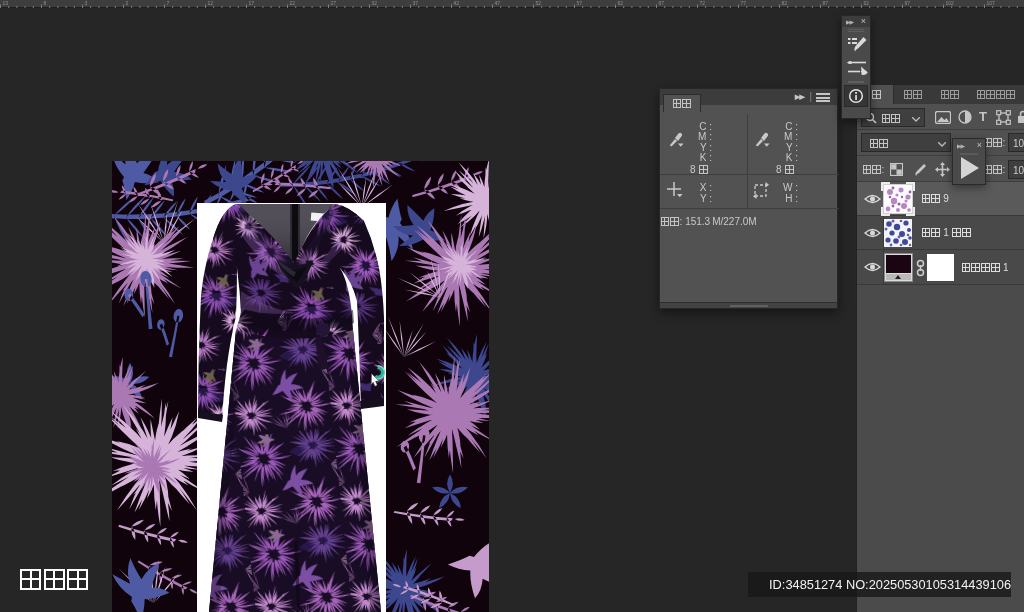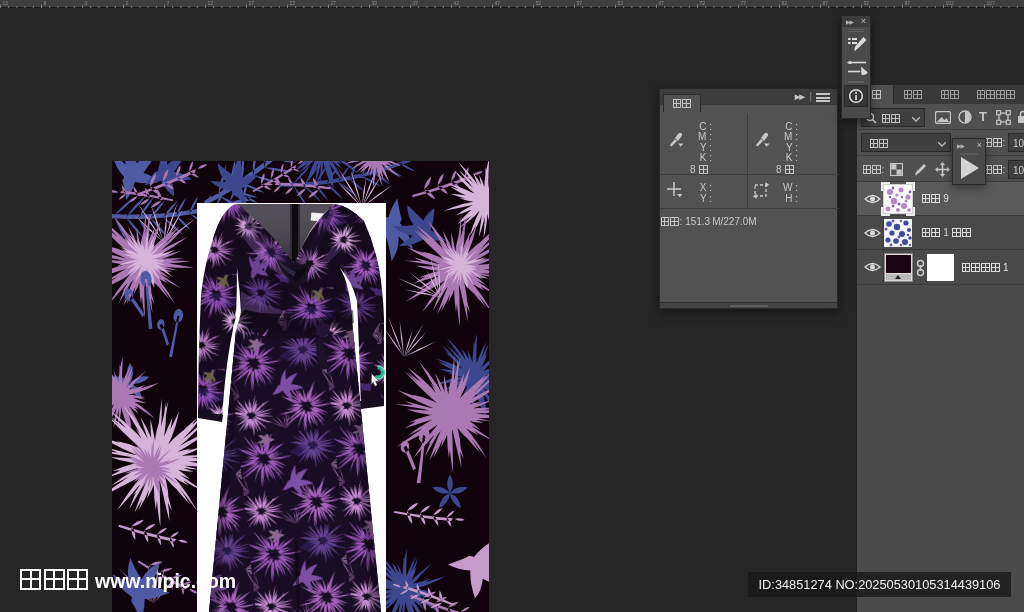--- a/index.html
+++ b/index.html
@@ -574,18 +574,18 @@
 <div class="abs" style="left:952px;top:138px;width:34px;height:47px;background:#4a4a4a;border:1px solid #2a2a2a;box-shadow:0 3px 8px rgba(0,0,0,.4)">
  <div style="height:12px;position:relative">
   <div style="position:absolute;left:4px;top:3px;color:#b0b0b0;font-size:6px;letter-spacing:-1px;transform:scaleY(.9)">▶▶</div>
   <div style="position:absolute;right:3px;top:1px;color:#c0c0c0;font-size:9px">×</div>
  </div>
  <div style="margin:2px auto;width:18px;height:2px;background:#5a5a5a"></div>
  <div style="margin:1px 0 0 8px;width:0;height:0;border-top:11px solid transparent;border-bottom:11px solid transparent;border-left:18px solid #d4d4d4"></div>
 </div>
 
 <div class="abs" style="left:19px;top:568px;color:#fff;font-weight:bold;font-size:22px">
-<span class="cj wm"></span><span class="cj wm"></span><span class="cj wm"></span><span style="font-size:19.5px;letter-spacing:0"> www.nipic.com</span></div>
+<span class="cj wm"></span><span class="cj wm"></span><span class="cj wm"></span></div>
 <style>.wm{--c:#ffffff;width:.95em;height:.95em;margin:0 .06em;
  background-size:100% 2px,100% 2px,100% 2px,2px 100%,2px 100%,2px 100%}</style>
 
 <div class="abs" style="left:748px;top:572px;width:263px;height:25px;background:rgba(24,24,24,.8);
- color:#f2f2f2;font-size:12.8px;line-height:25px;text-align:center">ID:34851274 NO:20250530105314439106</div>
+ color:#f2f2f2;font-size:12.8px;line-height:25px;text-align:right">ID:34851274 NO:20250530105314439106</div>
 
 </body></html>

